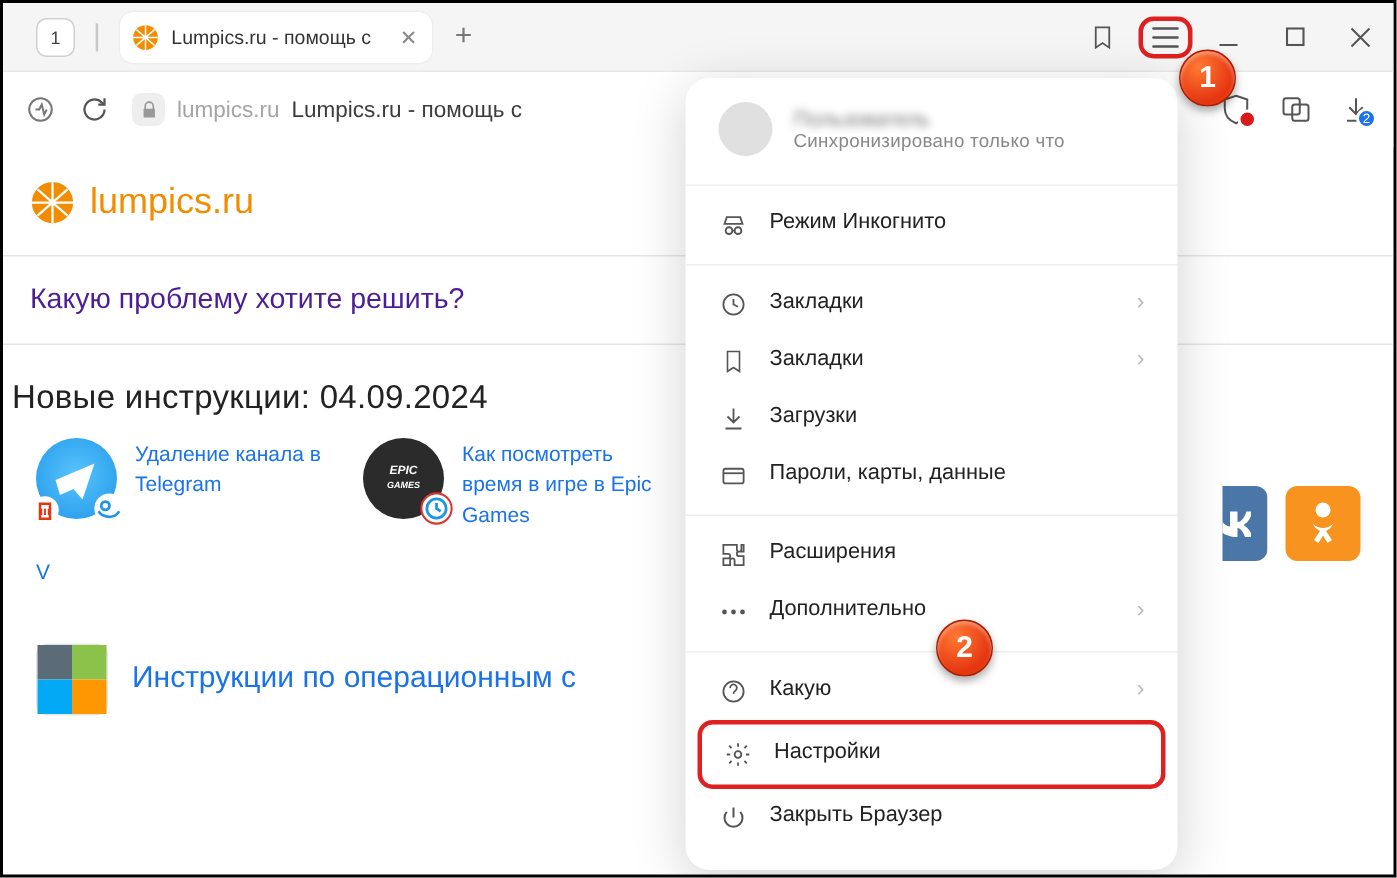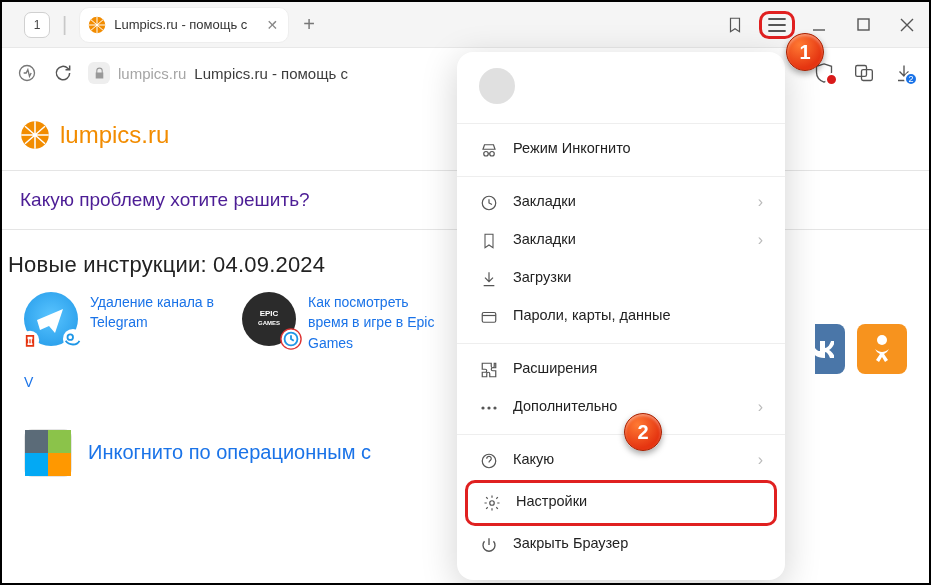--- a/index.html
+++ b/index.html
@@ -191,21 +191,21 @@
             <path d="M9 11v5M12 11v5M15 11v5" stroke="#e53511" stroke-width="1.5"></path>
           </svg>
         <svg style="position:absolute;right:-6px;bottom:-4px" width="22" height="22" viewBox="0 0 24 24">
             <circle cx="12" cy="12" r="11" fill="#fff"></circle>
             <path d="M4 14c2 3 5 4 8 4 4 0 6-2 7-4M6 10a3 3 0 016 0 3 3 0 01-6 0" fill="none" stroke="#1e96e6" stroke-width="2"></path>
           </svg>
       </div>
       <a>Удаление канала в Telegram</a>
     </div>
     <div class="article">
-      <div class="thumb" style="background:#2b2b2b; display:flex;align-items:center;justify-content:center;">
+      <div class="thumb" style="background:#2b2b2b; display:flex;align-items:center;justify-content:center;font-style:italic;">
         <span style="color:#fff;font-size:8px;font-weight:bold;text-align:center;line-height:1.1">EPIC<br><span style="font-size:6px">GAMES</span></span>
         <svg style="position:absolute;right:-6px;bottom:-4px" width="22" height="22" viewBox="0 0 24 24">
             <circle cx="12" cy="12" r="11" fill="#fff" stroke="#d33" stroke-width="1.5"></circle>
             <circle cx="12" cy="12" r="7" fill="none" stroke="#1e96e6" stroke-width="2"></circle>
             <path d="M12 8v4l3 2" stroke="#1e96e6" stroke-width="2" fill="none"></path>
           </svg>
       </div>
       <a>Как посмотреть время в игре в Epic Games</a>
     </div>
   </div>
@@ -226,27 +226,31 @@
     </div>
   </div>
 
   <div class="os-row">
     <div class="os-icon">
       <span style="background:#5b6b78"></span>
         <span style="background:#8bc34a"></span>
       <span style="background:#03a9f4"></span>
         <span style="background:#ff9800"></span>
     </div>
-    <span class="os-label">Инкогнито по операционным с</span>
+    <span class="os-label">Инструкции по операционным с</span>
   </div>
 </div>
 
 <div class="dropdown">
   <div class="profile-item">
     <div class="avatar"></div>
+    <div>
+      <div class="profile-name">Пользователь</div>
+      <div class="profile-sub">Синхронизировано только что</div>
+    </div>
   </div>
   <div class="menu-sep"></div>
   <div class="menu-item">
     <span class="mi-ico">
         <svg width="18" height="18" viewBox="0 0 24 24" fill="none" stroke="#555" stroke-width="1.6">
           <path d="M4 11h16l-2-6H6l-2 6z"></path>
           <circle cx="8" cy="17" r="3"></circle>
           <circle cx="16" cy="17" r="3"></circle>
           <path d="M11 17h2"></path>
         </svg>

